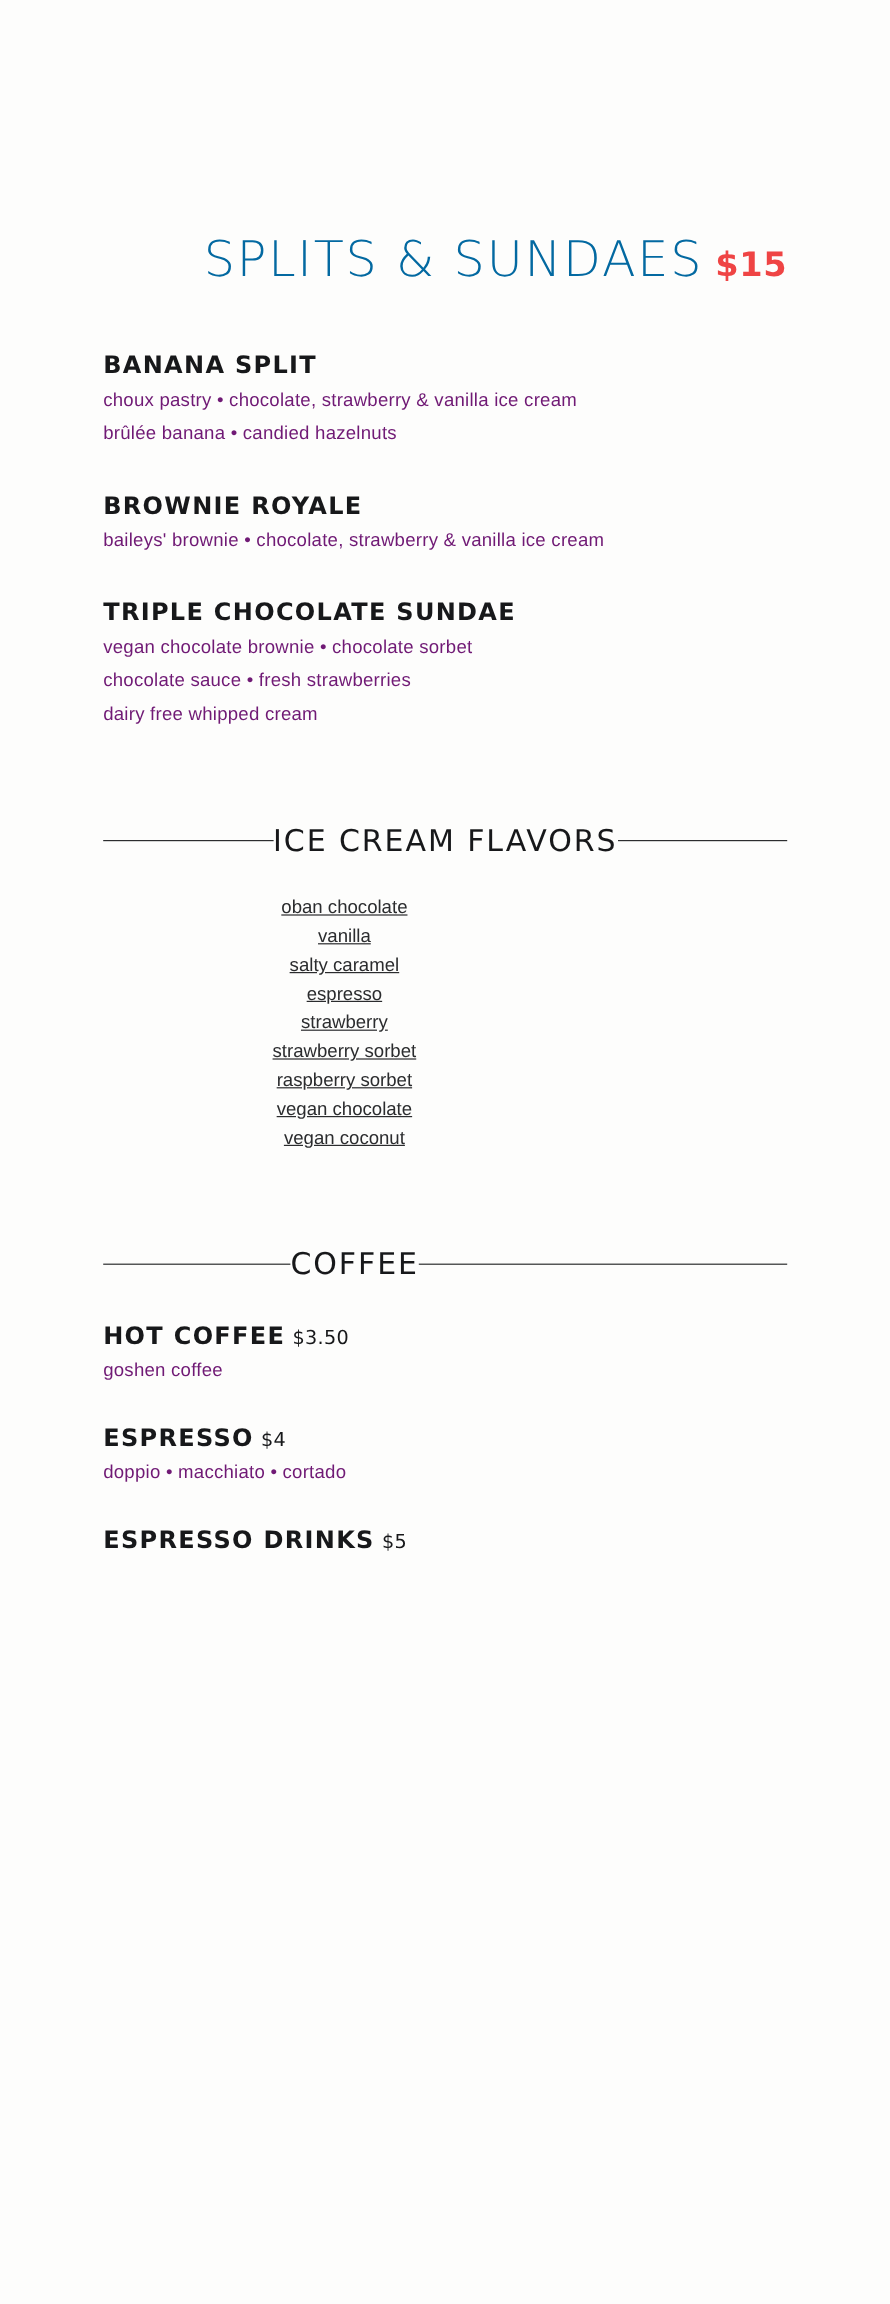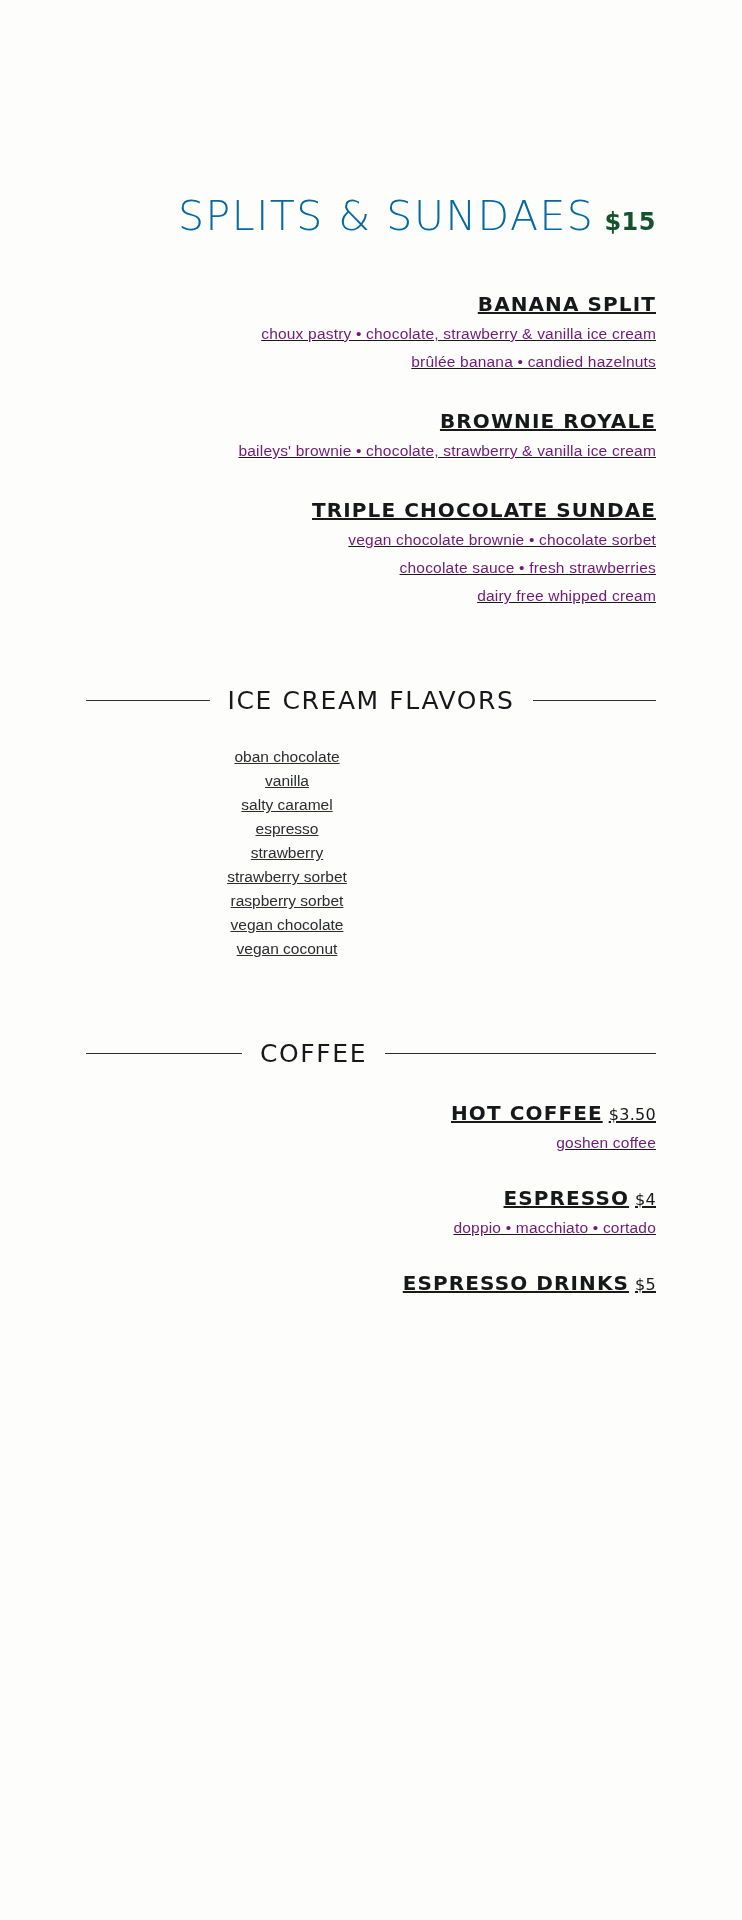--- a/index.html
+++ b/index.html
@@ -34,32 +34,30 @@
   }
   .main-head .mh-title {
     font-family: "DejaVu Sans", sans-serif;
     font-size: 41px;
     letter-spacing: 1.5px;
     font-weight: 300;
     color: #0369a1;
   }
   .main-head .mh-price {
     font-family: "DejaVu Sans", sans-serif;
-    font-size: 24px;
+    font-size: 28px;
     font-weight: 700;
     letter-spacing: 0.5px;
     margin-left: 10px;
-    color: #14532d;
+    color: #ef4444;
   }
 
   
   .items {
     margin-top: 54px;
-    text-align: right;
-    text-decoration: underline;
   }
   .item {
     margin-bottom: 34px;
   }
   .item:last-child { margin-bottom: 0; }
   .item-name {
     font-family: "DejaVu Sans", sans-serif;
     font-size: 20px;
     font-weight: 700;
     letter-spacing: 1.1px;
@@ -80,21 +78,21 @@
     letter-spacing: 0.2px;
     color: #701a75;
     line-height: 1.55;
     margin-top: 4px;
   }
 
   
   .rule-head {
     display: flex;
     align-items: center;
-    gap: 18px;
+    gap: 0;
     margin-top: 78px;
   }
   .rule-head.centered { justify-content: center; }
   .rule-head .line {
     flex: 1 1 auto;
     height: 1px;
     background: #2c2d2f;
   }
   .rule-head .rh-text {
     flex: 0 0 auto;

